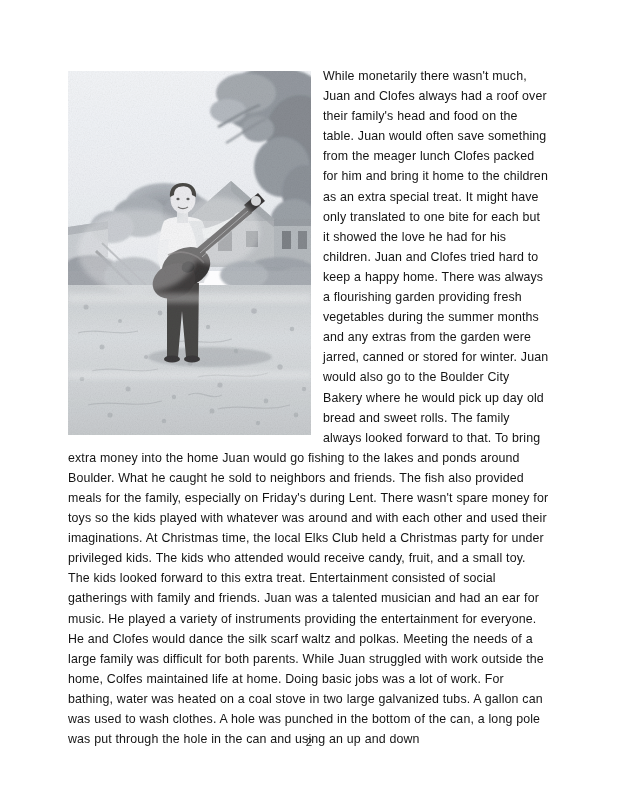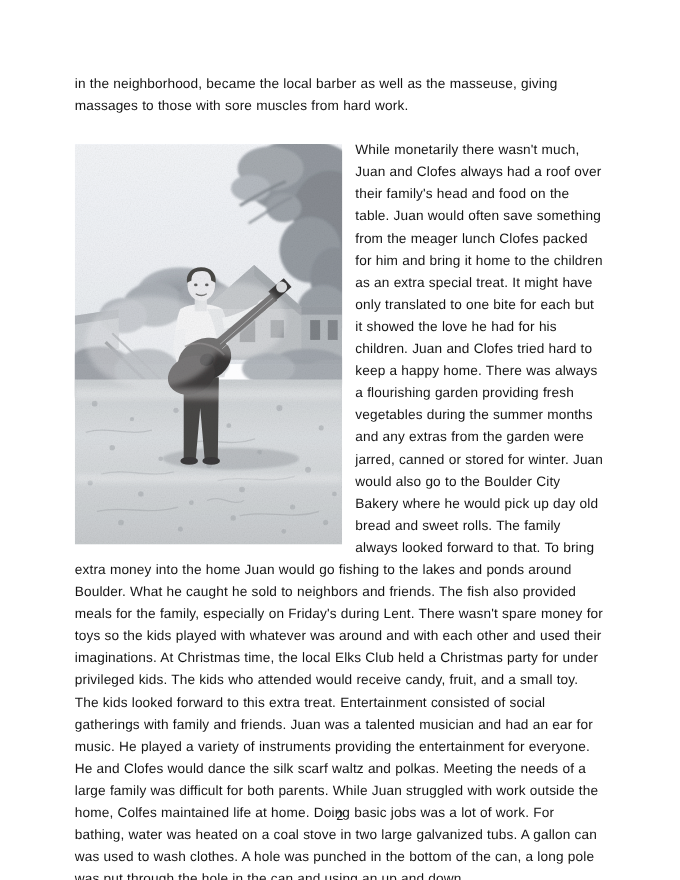--- a/index.html
+++ b/index.html
@@ -73,21 +73,20 @@
     clear: both;
   }
 </style>
 </head>
 <body>
 
 <div class="page">
 
   <div class="content clearfix">
 
-    <p class="para">in the neighborhood, became the local barber as well as the masseuse, giving massages to those with sore muscles from hard work.</p>
 
     <p class="para">
       <span class="photo-float">
         <span class="photo">
           <svg viewBox="0 0 243 364" preserveAspectRatio="none" aria-hidden="true">
             <defs>
               <linearGradient id="skyGrad" x1="0" y1="0" x2="0" y2="1">
                 <stop offset="0%" stop-color="#f4f6f9"></stop>
                 <stop offset="55%" stop-color="#eef1f4"></stop>
                 <stop offset="100%" stop-color="#e4e8ec"></stop>

